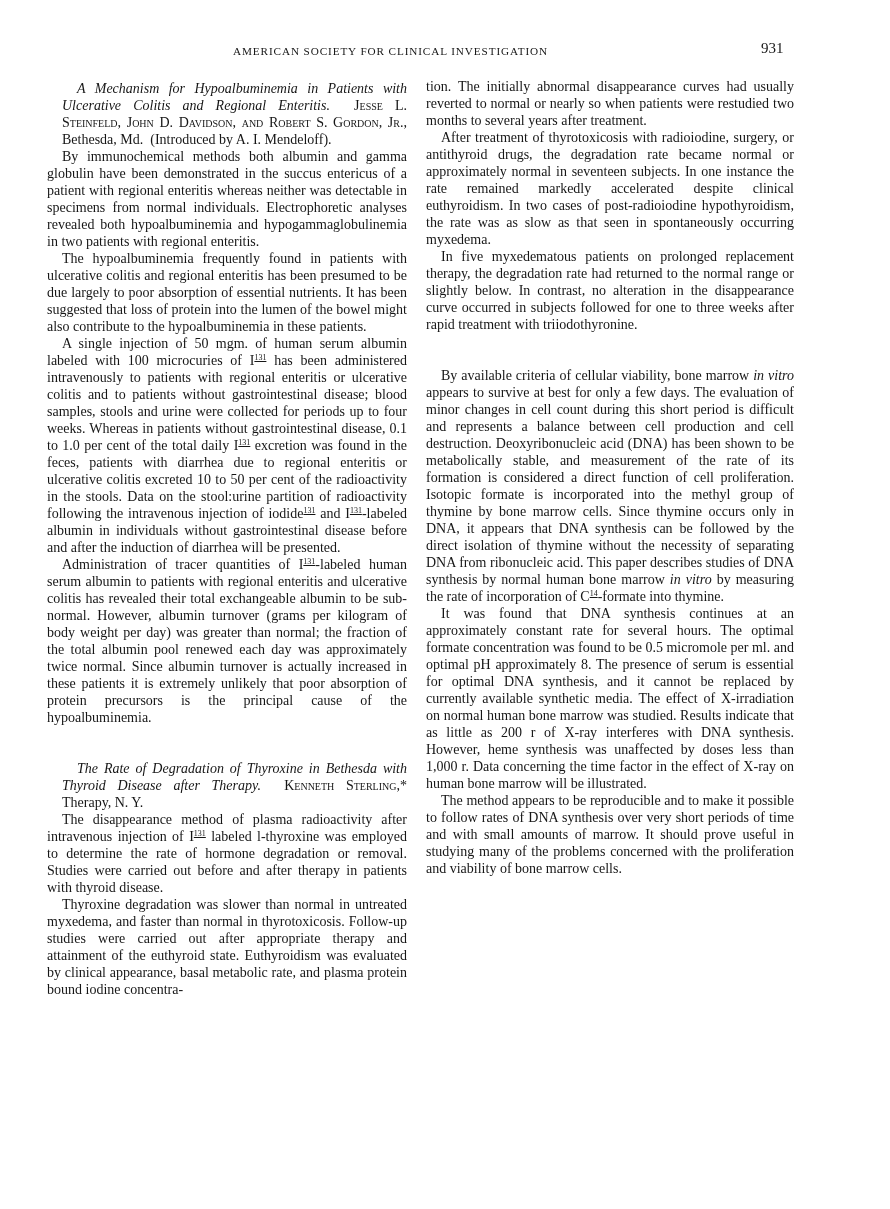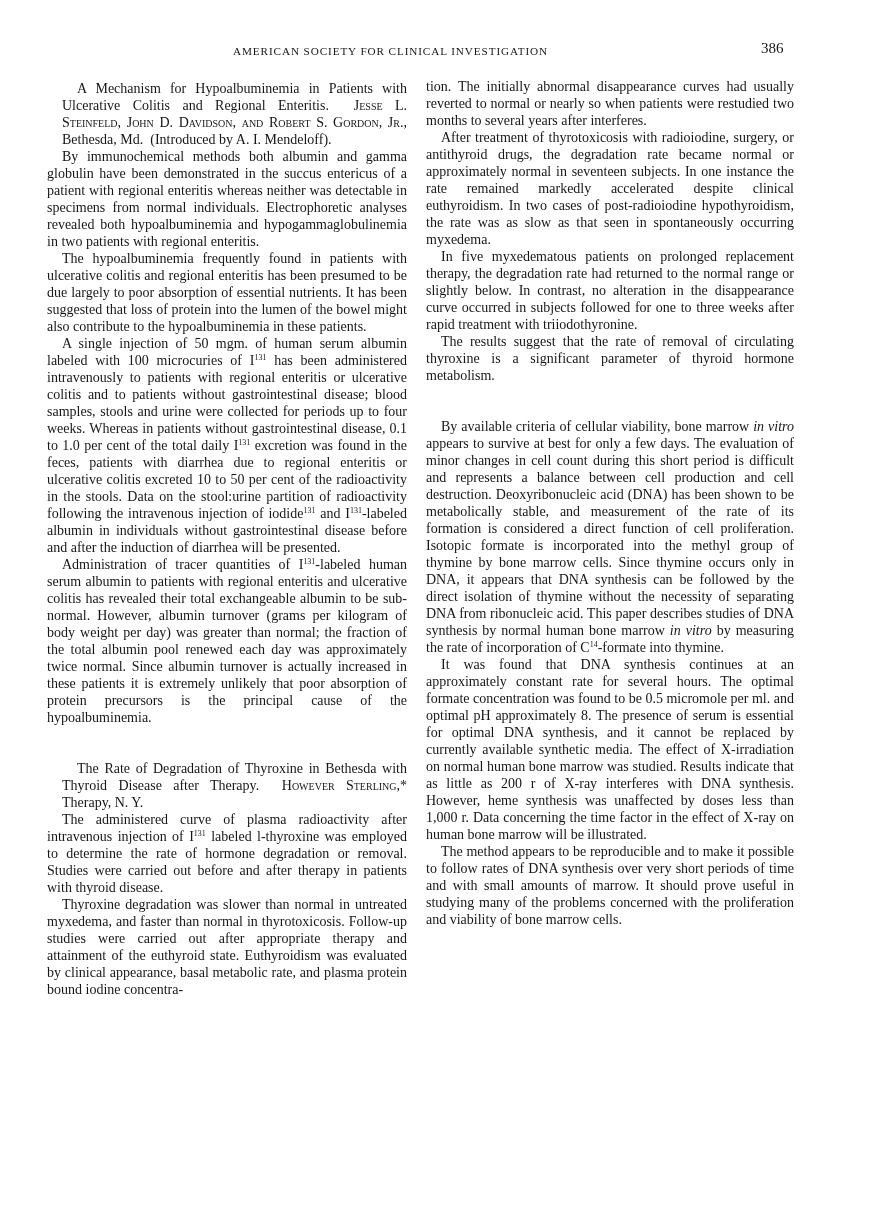--- a/index.html
+++ b/index.html
@@ -6,61 +6,60 @@
     body { width: 890px; height: 1209px; position: relative; overflow: hidden;
            font-family: "Liberation Serif", "DejaVu Serif", serif; color: #161616; }
     .header { position: absolute; top: 40px; left: 0; width: 890px; height: 20px; }
     .running-head { position: absolute; left: 233px; top: 5px; font-size: 11.2px; letter-spacing: 0.9px; }
     .page-number { position: absolute; left: 761px; top: 0px; font-size: 15px; }
     .col { position: absolute; top: 80px; font-size: 14px; line-height: 17px; text-align: justify; hyphens: manual; }
     .col.left { left: 47px; width: 360px; }
     .col.right { left: 426px; width: 368px; top: 78px; }
     .col p { margin: 0; text-indent: 15px; }
     .article-head { margin: 0 0 9px 0; padding-left: 15px; text-indent: -15px; text-align: justify; }
-    .article-head .title { }
+    .article-head .title { font-style: italic; }
     .smallcaps { font-variant: small-caps; }
     .gap-article { height: 34px; }
     .cont { text-indent: 0 !important; }
-    sup { font-size: 8px; line-height: 0; vertical-align: 5px; }
+    sup { font-size: 8px; line-height: 0; vertical-align: 5px; text-decoration: underline; }
     i { }
   </style>
 </head>
 <body>
 
 <div class="header">
   <span class="running-head">AMERICAN SOCIETY FOR CLINICAL INVESTIGATION</span>
-  <span class="page-number">386</span>
+  <span class="page-number">931</span>
 </div>
 
 <div class="col left">
 
   <div>
     <p class="article-head"><span class="title">A Mechanism for Hypoalbuminemia in Patients with Ulcerative Colitis and Regional Enteritis.</span>&nbsp; <span class="smallcaps">Jesse L. Steinfeld, John D. Davidson, and Robert S. Gordon, Jr.</span><span>, Bethesda, Md.</span>&nbsp; <span>(Introduced by A. I. Mendeloff).</span></p>
     <p>By immunochemical methods both albumin and gamma globulin have been demonstrated in the succus entericus of a patient with regional enteritis whereas neither was detectable in specimens from normal individuals. Electrophoretic analyses revealed both hypoalbuminemia and hypogammaglobulinemia in two patients with regional enteritis.</p>
     <p>The hypoalbuminemia frequently found in patients with ulcerative colitis and regional enteritis has been presumed to be due largely to poor absorption of essential nutrients. It has been suggested that loss of protein into the lumen of the bowel might also contribute to the hypoalbuminemia in these patients.</p>
     <p><span>A single injection of 50 mgm. of human serum albumin labeled with 100 microcuries of I</span><sup>131</sup><span> has been administered intravenously to patients with regional enteritis or ulcerative colitis and to patients without gastrointestinal disease; blood samples, stools and urine were collected for periods up to four weeks. Whereas in patients without gastrointestinal disease, 0.1 to 1.0 per cent of the total daily I</span><sup>131</sup><span> excretion was found in the feces, patients with diarrhea due to regional enteritis or ulcerative colitis excreted 10 to 50 per cent of the radioactivity in the stools. Data on the stool:urine partition of radioactivity following the intravenous injection of iodide</span><sup>131</sup><span> and I</span><sup>131</sup><span>-labeled albumin in individuals without gastrointestinal disease before and after the induction of diarrhea will be presented.</span></p>
     <p><span>Administration of tracer quantities of I</span><sup>131</sup><span>-labeled human serum albumin to patients with regional enteritis and ulcerative colitis has revealed their total exchangeable albumin to be sub-normal. However, albumin turnover (grams per kilogram of body weight per day) was greater than normal; the fraction of the total albumin pool renewed each day was approximately twice normal. Since albumin turnover is actually increased in these patients it is extremely unlikely that poor absorption of protein precursors is the principal cause of the hypoalbuminemia.</span></p>
   </div>
 
   <div class="gap-article"></div>
 
   <div>
-    <p class="article-head"><span class="title">The Rate of Degradation of Thyroxine in Bethesda with Thyroid Disease after Therapy.</span>&nbsp; <span class="smallcaps">However Sterling,</span><span>*</span> <span>Therapy, N. Y.</span></p>
-    <p><span>The administered curve of plasma radioactivity after intravenous injection of I</span><sup>131</sup><span> labeled l-thyroxine was employed to determine the rate of hormone degradation or removal. Studies were carried out before and after therapy in patients with thyroid disease.</span></p>
+    <p class="article-head"><span class="title">The Rate of Degradation of Thyroxine in Bethesda with Thyroid Disease after Therapy.</span>&nbsp; <span class="smallcaps">Kenneth Sterling,</span><span>*</span> <span>Therapy, N. Y.</span></p>
+    <p><span>The disappearance method of plasma radioactivity after intravenous injection of I</span><sup>131</sup><span> labeled l-thyroxine was employed to determine the rate of hormone degradation or removal. Studies were carried out before and after therapy in patients with thyroid disease.</span></p>
     <p>Thyroxine degradation was slower than normal in untreated myxedema, and faster than normal in thyrotoxicosis. Follow-up studies were carried out after appropriate therapy and attainment of the euthyroid state. Euthyroidism was evaluated by clinical appearance, basal metabolic rate, and plasma protein bound iodine concentra-</p>
   </div>
 </div>
 
 <div class="col right">
 
   <div>
-    <p class="cont">tion. The initially abnormal disappearance curves had usually reverted to normal or nearly so when patients were restudied two months to several years after interferes.</p>
+    <p class="cont">tion. The initially abnormal disappearance curves had usually reverted to normal or nearly so when patients were restudied two months to several years after treatment.</p>
     <p>After treatment of thyrotoxicosis with radioiodine, surgery, or antithyroid drugs, the degradation rate became normal or approximately normal in seventeen subjects. In one instance the rate remained markedly accelerated despite clinical euthyroidism. In two cases of post-radioiodine hypothyroidism, the rate was as slow as that seen in spontaneously occurring myxedema.</p>
     <p>In five myxedematous patients on prolonged replacement therapy, the degradation rate had returned to the normal range or slightly below. In contrast, no alteration in the disappearance curve occurred in subjects followed for one to three weeks after rapid treatment with triiodothyronine.</p>
-    <p>The results suggest that the rate of removal of circulating thyroxine is a significant parameter of thyroid hormone metabolism.</p>
   </div>
 
   <div class="gap-article"></div>
 
   <div>
     <p><span>By available criteria of cellular viability, bone marrow </span><i>in vitro</i><span> appears to survive at best for only a few days. The evaluation of minor changes in cell count during this short period is difficult and represents a balance between cell production and cell destruction. Deoxyribonucleic acid (DNA) has been shown to be metabolically stable, and measurement of the rate of its formation is considered a direct function of cell proliferation. Isotopic formate is incorporated into the methyl group of thymine by bone marrow cells. Since thymine occurs only in DNA, it appears that DNA synthesis can be followed by the direct isolation of thymine without the necessity of separating DNA from ribonucleic acid. This paper describes studies of DNA synthesis by normal human bone marrow </span><i>in vitro</i><span> by measuring the rate of incorporation of C</span><sup>14</sup><span>-formate into thymine.</span></p>
     <p>It was found that DNA synthesis continues at an approximately constant rate for several hours. The optimal formate concentration was found to be 0.5 micromole per ml. and optimal pH approximately 8. The presence of serum is essential for optimal DNA synthesis, and it cannot be replaced by currently available synthetic media. The effect of X-irradiation on normal human bone marrow was studied. Results indicate that as little as 200 r of X-ray interferes with DNA synthesis. However, heme synthesis was unaffected by doses less than 1,000 r. Data concerning the time factor in the effect of X-ray on human bone marrow will be illustrated.</p>
     <p>The method appears to be reproducible and to make it possible to follow rates of DNA synthesis over very short periods of time and with small amounts of marrow. It should prove useful in studying many of the problems concerned with the proliferation and viability of bone marrow cells.</p>
   </div>
 </div>

